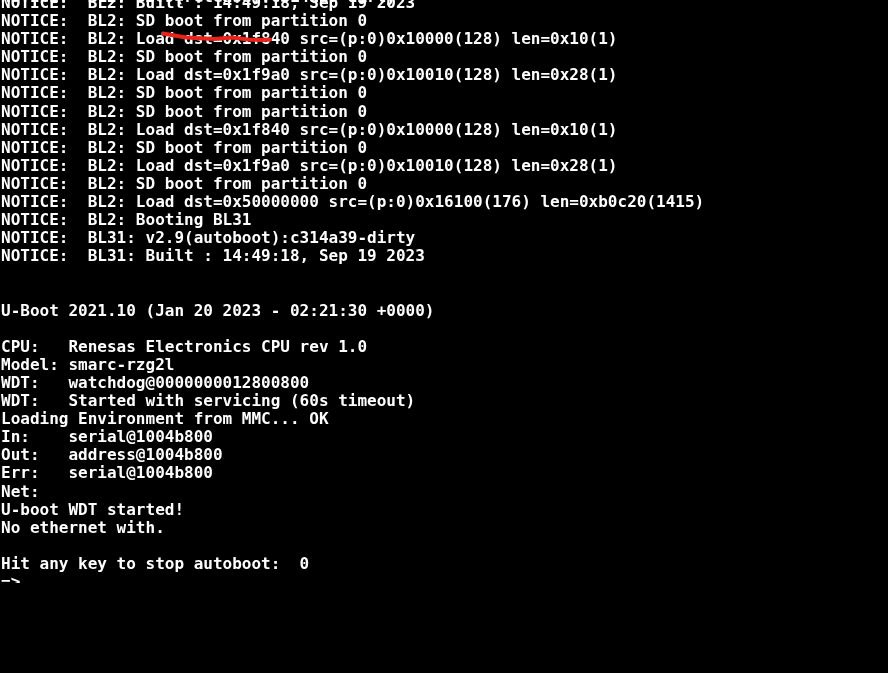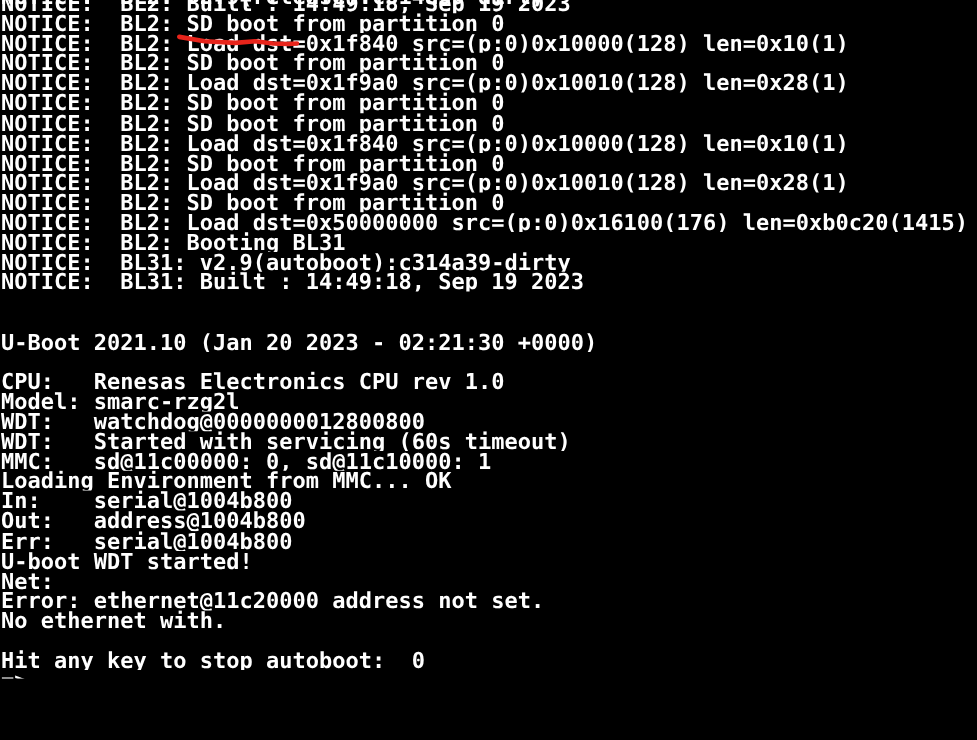--- a/index.html
+++ b/index.html
@@ -8,21 +8,21 @@
     padding: 0;
     background: #000000;
   }
   #terminal {
     position: relative;
     width: 888px;
     height: 617px;
     background: #000000;
     overflow: hidden;
     font-family: "DejaVu Sans Mono", "Liberation Mono", monospace;
-    font-size: 20px;
+    font-size: 16px;
     line-height: 18.1px;
     letter-spacing: 0px;
     color: #ffffff;
     -webkit-font-smoothing: none;
     font-weight: bold;
   }
   .screen {
     position: absolute;
     left: 0;
     top: -6px;
@@ -106,28 +106,26 @@
     <div class="line">NOTICE:  BL31: v2.9(autoboot):c314a39-dirty</div>
     <div class="line">NOTICE:  BL31: Built : 14:49:18, Sep 19 2023</div>
     <div class="line blank"></div>
     <div class="line blank"></div>
     <div class="line">U-Boot 2021.10 (Jan 20 2023 - 02:21:30 +0000)</div>
     <div class="line blank"></div>
     <div class="line">CPU:   Renesas Electronics CPU rev 1.0</div>
     <div class="line">Model: smarc-rzg2l</div>
     <div class="line">WDT:   watchdog@0000000012800800</div>
     <div class="line">WDT:   Started with servicing (60s timeout)</div>
-    <div class="line">MMC:   sd@11c00000: 0, sd@11c10000: 1</div>
     <div class="line">Loading Environment from MMC... OK</div>
     <div class="line">In:    serial@1004b800</div>
     <div class="line">Out:   address@1004b800</div>
     <div class="line">Err:   serial@1004b800</div>
+    <div class="line">Net:</div>
     <div class="line">U-boot WDT started!</div>
-    <div class="line">Net:</div>
-    <div class="line">Error: ethernet@11c20000 address not set.</div>
     <div class="line">No ethernet with.</div>
     <div class="line blank"></div>
     <div class="line">Hit any key to stop autoboot:  0</div>
     <div class="partial-bottom">
       <span>=&gt; </span>
     </div>
   </div>
 
   <div class="cursor-block"></div>
 

